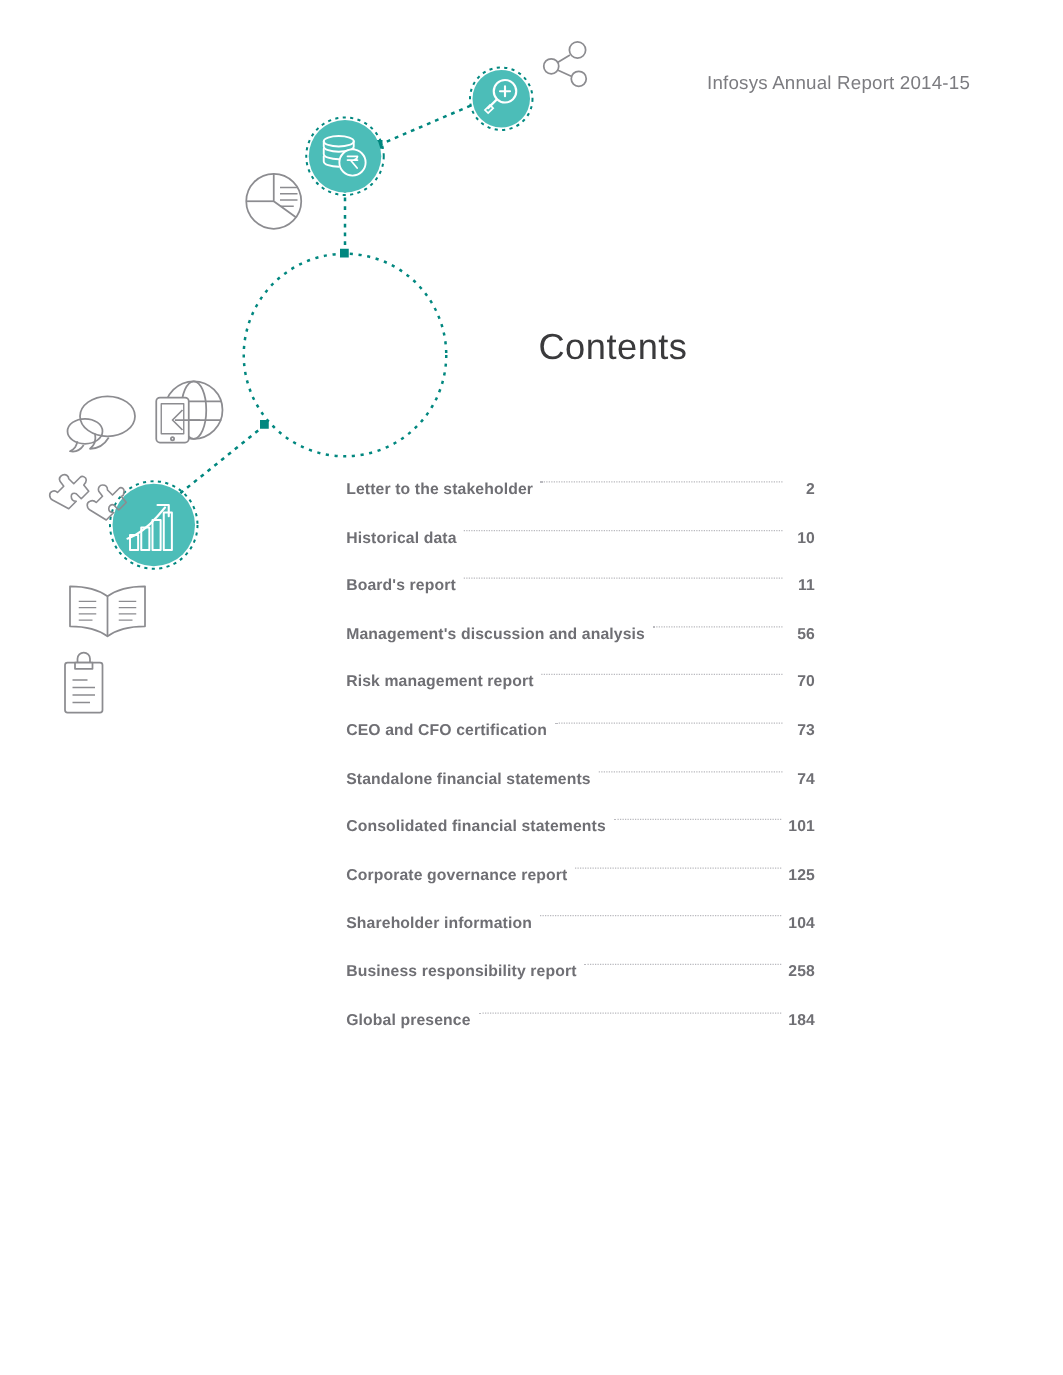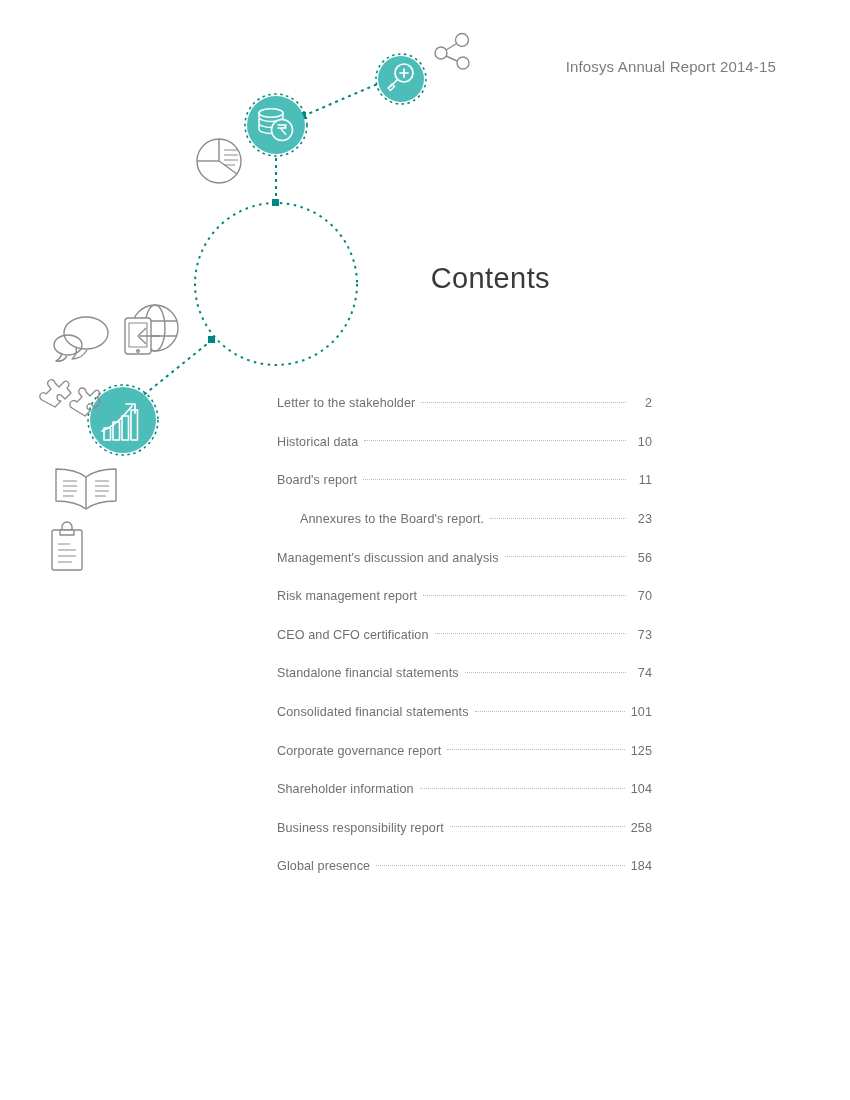--- a/index.html
+++ b/index.html
@@ -60,26 +60,27 @@
 
   
   .toc {
     position: absolute;
     left: 277px;
     top: 384px;
     width: 375px;
   }
   .toc-row {
     display: flex;
-    align-items: center;
+    align-items: flex-start;
     height: 38.6px;
     font-size: 12.6px;
     color: #6f6f74;
     letter-spacing: 0.1px;
     white-space: nowrap;
+    font-weight: bold;
   }
   .toc-row.indent .toc-label {
     padding-left: 23px;
   }
   .toc-label {
     flex: 0 0 auto;
     padding-right: 4px;
   }
   .toc-leader {
     flex: 1 1 auto;
@@ -221,25 +222,20 @@
       <span class="toc-leader"></span>
       <span class="toc-page">10</span>
     </div>
 
     <div class="toc-row">
       <span class="toc-label">Board's report</span>
       <span class="toc-leader"></span>
       <span class="toc-page">11</span>
     </div>
 
-    <div class="toc-row indent">
-      <span class="toc-label">Annexures to the Board's report.</span>
-      <span class="toc-leader"></span>
-      <span class="toc-page">23</span>
-    </div>
 
     <div class="toc-row">
       <span class="toc-label">Management's discussion and analysis</span>
       <span class="toc-leader"></span>
       <span class="toc-page">56</span>
     </div>
 
     <div class="toc-row">
       <span class="toc-label">Risk management report</span>
       <span class="toc-leader"></span>

